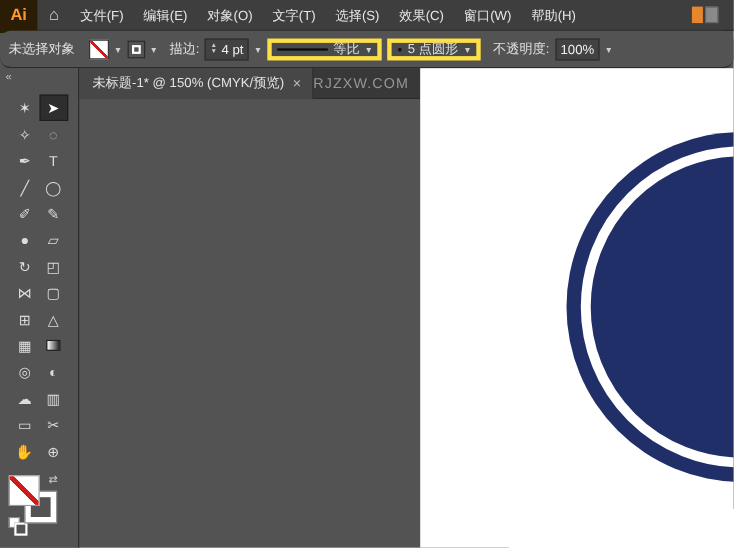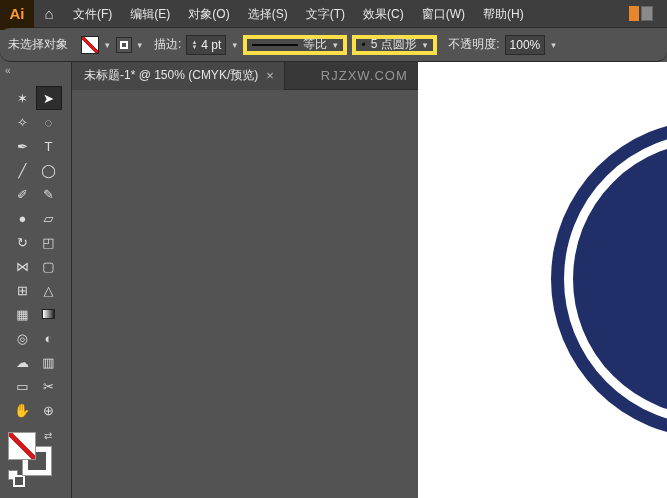--- a/index.html
+++ b/index.html
@@ -50,40 +50,40 @@
   .swap-mini { position: absolute; left: 36px; top: -2px; font-size: 10px; color: #ccc; cursor: pointer; z-index: 3; }
   .default-mini { position: absolute; left: 0; top: 38px; width: 10px; height: 10px; background: #fff; border: 1px solid #888; cursor: pointer; }
   .default-mini::after { content: ""; position: absolute; left: 4px; top: 4px; width: 8px; height: 8px; background: #535353; border: 2px solid #fff; }
 
   
   .doc-col { flex: 1; display: flex; min-width: 0; }
   .tabbar { height: 28px; background: #383838; border-bottom: 1px solid #2a2a2a; display: flex; align-items: center; color: #e3e3e3; font-size: 12px; flex: 0 0 auto; }
   .tab { height: 28px; display: flex; align-items: center; gap: 8px; background: #474747; border-right: 1px solid #2a2a2a; padding: 0 10px 0 12px; white-space: nowrap; cursor: pointer; }
   .tab-close { color: #bbb; font-size: 13px; cursor: pointer; }
   .tab-spacer { flex: 1; }
-  .watermark { color: #969696; font-size: 13px; letter-spacing: 1px; margin-right: 10px; margin-left: 36px; }
+  .watermark { color: #969696; font-size: 13px; letter-spacing: 1px; margin-right: 10px; }
 
   
   .canvas { flex: 1; background: #ffffff; position: relative; overflow: hidden; }
   .artwork-circle { position: absolute; left: 133px; top: 58px; width: 318px; height: 318px; border-radius: 50%; }
   .artwork-ring { position: absolute; left: 13px; top: 13px; right: 13px; bottom: 13px; border-radius: 50%; border-style: solid; border-width: 9px; }
 </style>
 </head>
 <body>
 
 <div class="app">
 
   <div class="menubar">
     <div class="ai-logo">Ai</div>
     <div class="home-btn">⌂</div>
     <div class="menu-item">文件(F)</div>
     <div class="menu-item">编辑(E)</div>
     <div class="menu-item">对象(O)</div>
+    <div class="menu-item">文字(T)</div>
     <div class="menu-item">选择(S)</div>
-    <div class="menu-item">文字(T)</div>
     <div class="menu-item">效果(C)</div>
     <div class="menu-item">窗口(W)</div>
     <div class="menu-item">帮助(H)</div>
     <div class="mb-spacer"></div>
     <div class="workspace-icon">
       <div class="wleft"></div>
       <div class="wright"></div>
     </div>
   </div>
 

